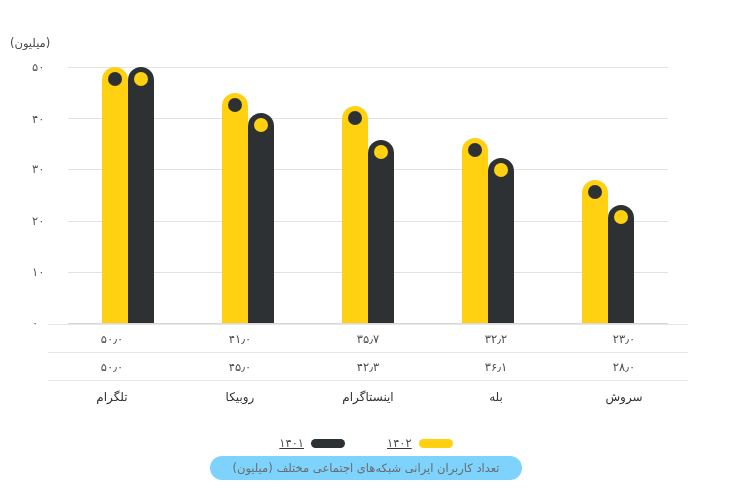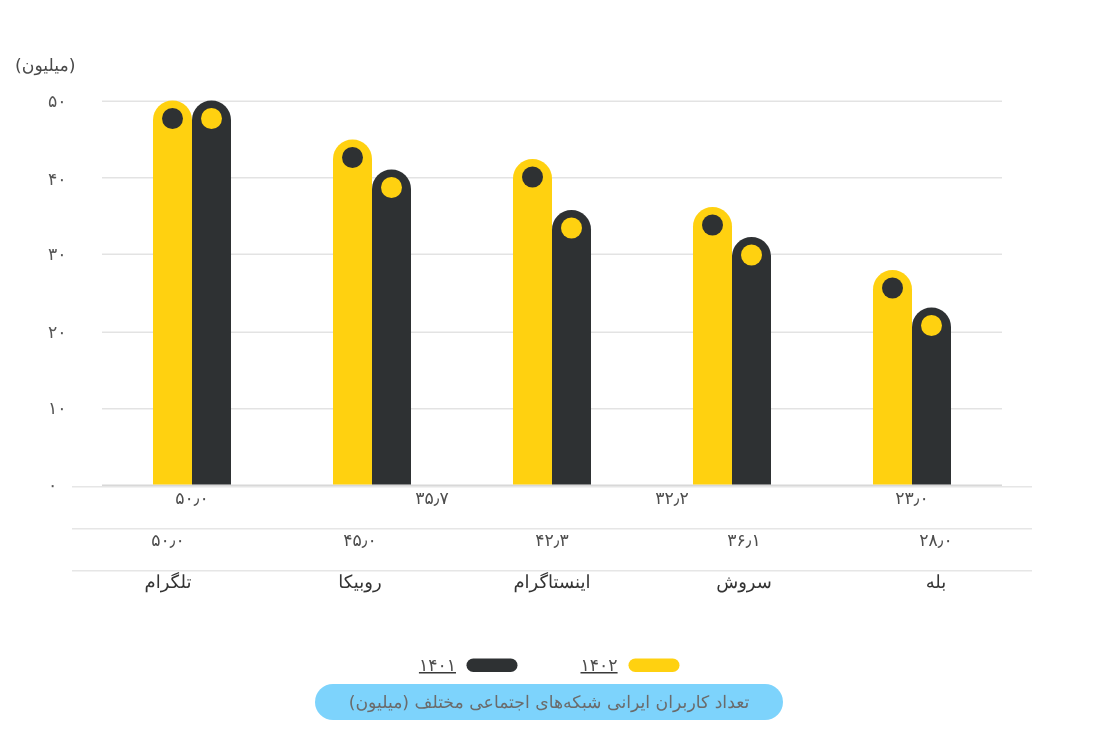--- a/index.html
+++ b/index.html
@@ -90,20 +90,21 @@
   .table{
     position:absolute;
     left:48px;top:324px;
     width:640px;
   }
   .trow{
     display:flex;
     flex-direction:row-reverse;
     border-bottom:1px solid #e6e6e6;
     height:27px;
+    align-items:center;
   }
   .trow.first{border-top:1px solid #e6e6e6;}
   .trow.names{border-bottom:none;height:32px;}
   .tcell{
     flex:1 1 0;
     text-align:center;
     font-size:11.5px;
     color:#4d4d4d;
     direction:rtl;
     white-space:nowrap;
@@ -217,37 +218,38 @@
       <div class="ytick" style="top: 119px;">۴۰</div>
       <div class="ytick" style="top: 169.4px;">۳۰</div>
       <div class="ytick" style="top: 220.6px;">۲۰</div>
       <div class="ytick" style="top: 271.8px;">۱۰</div>
       <div class="ytick" style="top: 323px;">۰</div>
     </div>
 
   <div class="table">
     <div class="trow first" id="row1401">
         <div class="tcell">۵۰٫۰</div>
+        <div class="tcell">۴۱٫۰</div>
         <div class="tcell">۳۵٫۷</div>
         <div class="tcell">۳۲٫۲</div>
         <div class="tcell">۲۳٫۰</div>
       </div>
     <div class="trow" id="row1402">
         <div class="tcell">۵۰٫۰</div>
         <div class="tcell">۴۵٫۰</div>
         <div class="tcell">۴۲٫۳</div>
         <div class="tcell">۳۶٫۱</div>
         <div class="tcell">۲۸٫۰</div>
       </div>
     <div class="trow names" id="rownames">
         <div class="tcell">تلگرام</div>
         <div class="tcell">روبیکا</div>
         <div class="tcell">اینستاگرام</div>
+        <div class="tcell">بله</div>
         <div class="tcell">سروش</div>
-        <div class="tcell">بله</div>
       </div>
   </div>
 
   <div class="legend" id="legend">
       <div class="legend-item">
         <span class="legend-label">۱۴۰۱</span>
         <span class="swatch" style="background: rgb(46, 49, 51);"></span>
       </div>
       <div class="legend-item">
         <span class="legend-label">۱۴۰۲</span>

